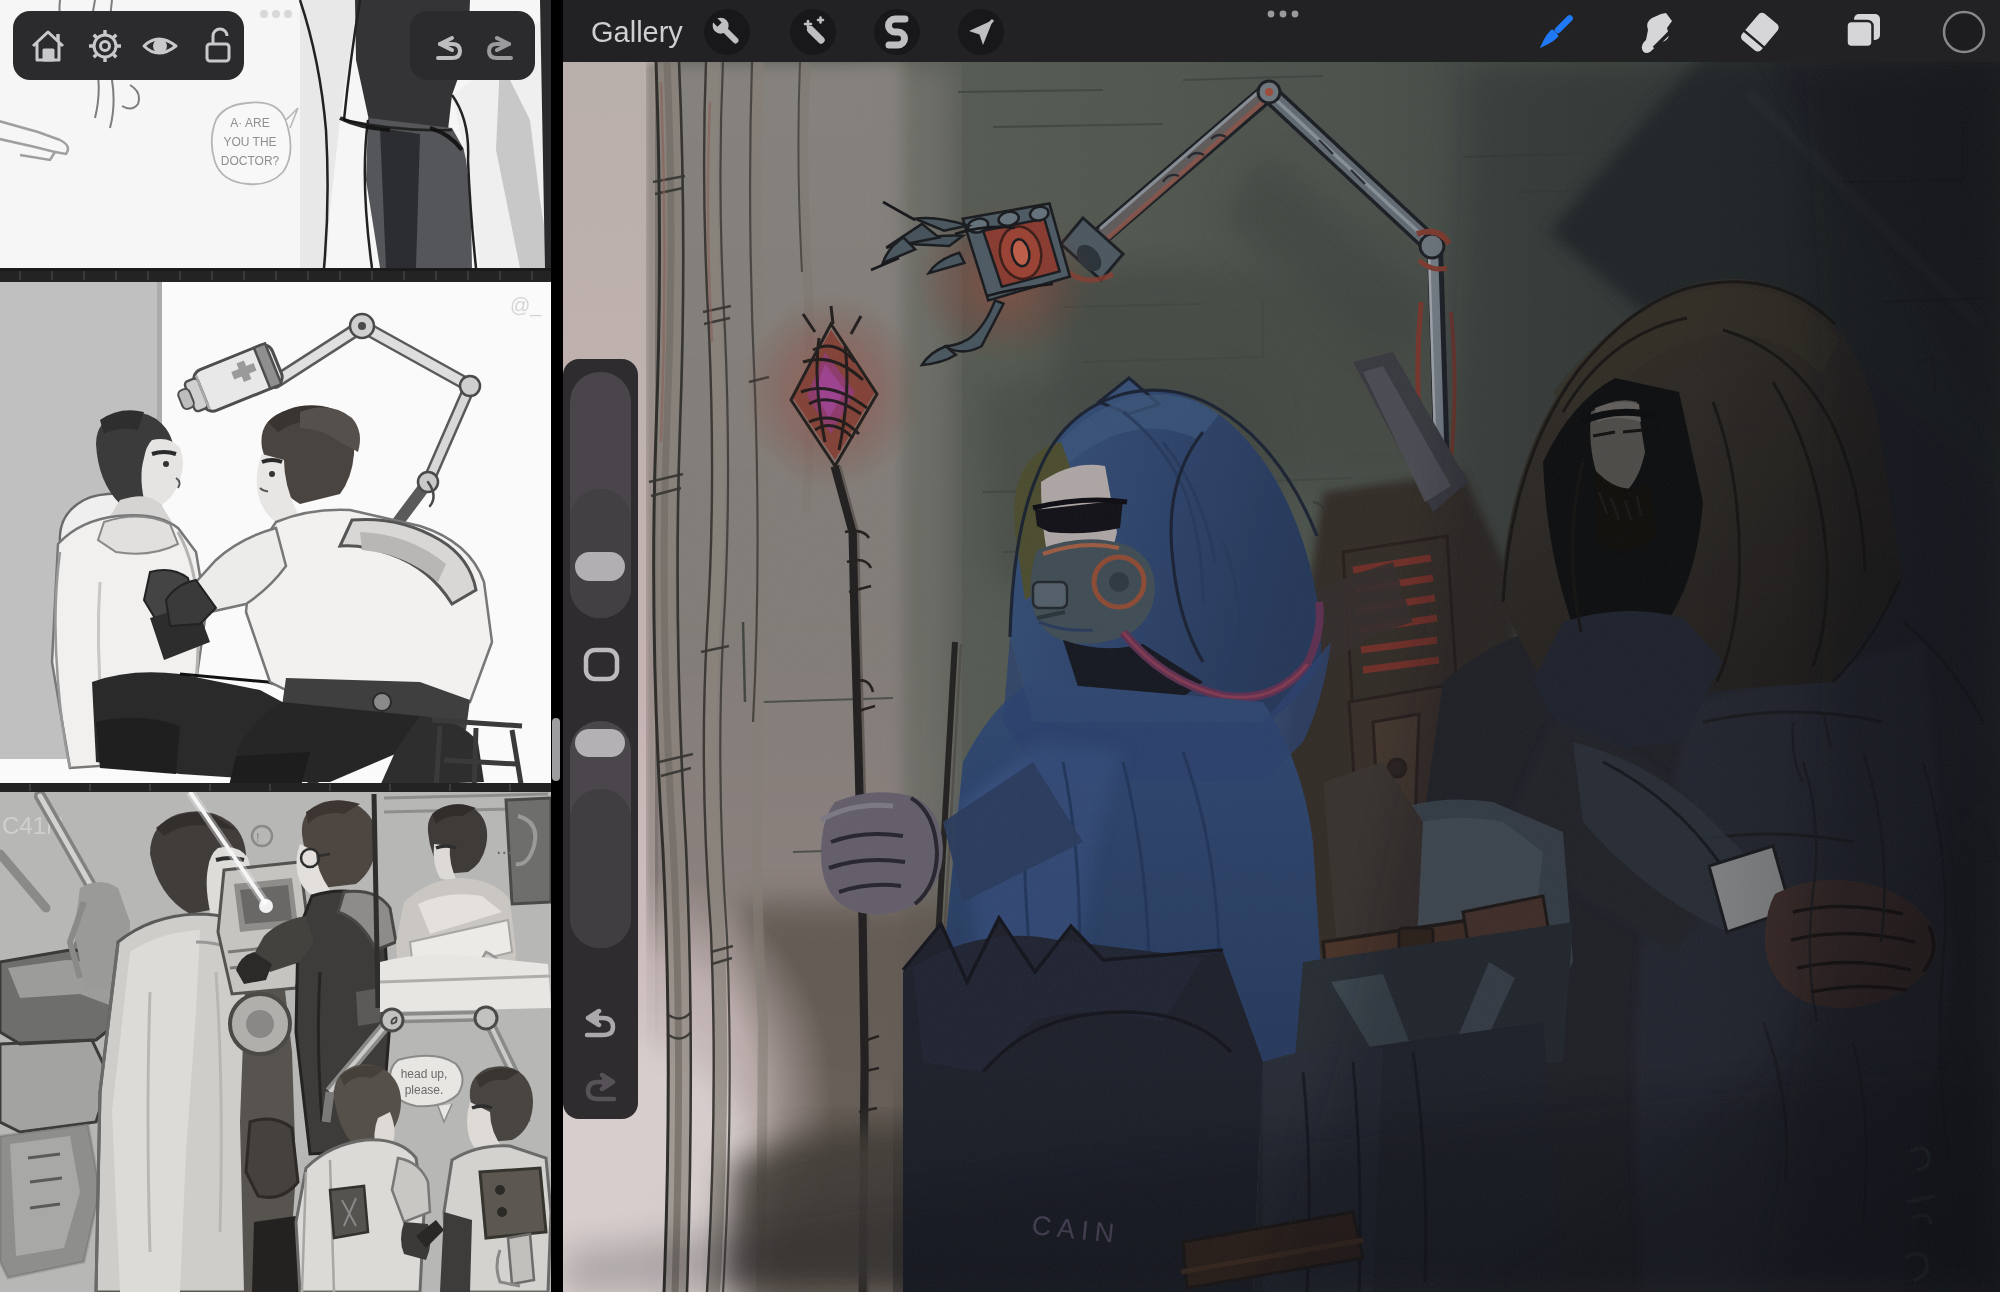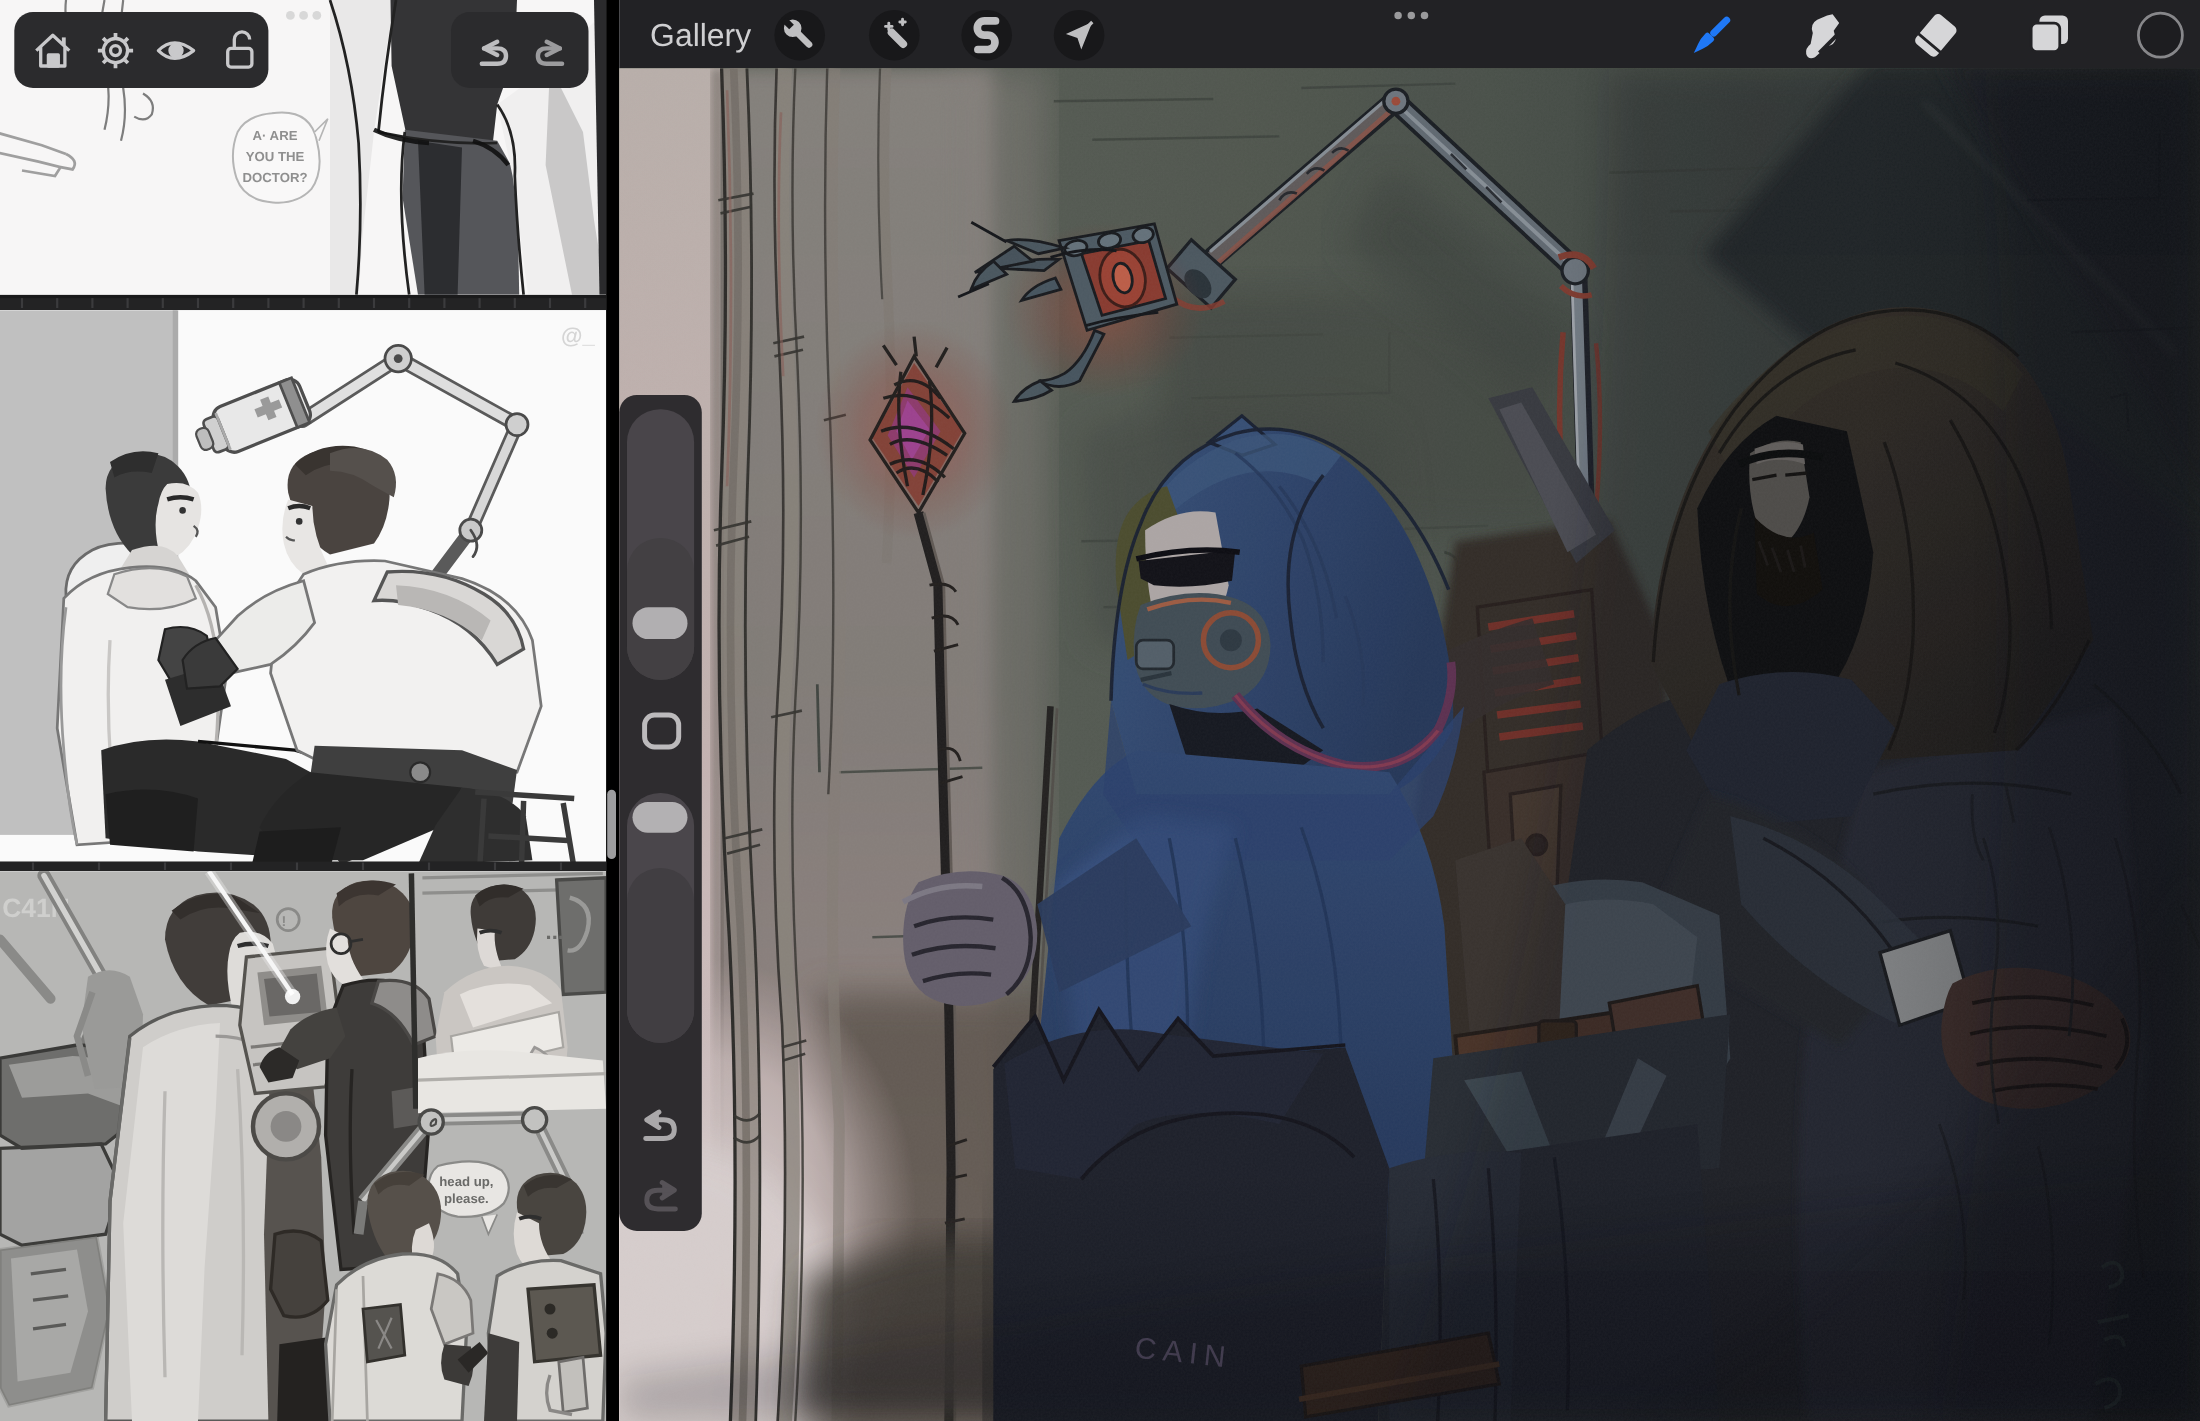--- a/index.html
+++ b/index.html
@@ -4,21 +4,21 @@
 <style>
   html,body{margin:0;padding:0;background:#000;}
   #stage{position:relative;width:2000px;height:1292px;overflow:hidden;background:#000;
          font-family:"Liberation Sans",sans-serif;}
   .abs{position:absolute;}
 </style>
 </head>
 <body>
 <div id="stage">
 
-  <div class="abs" id="leftcol" style="left:0;top:0;width:636px;height:1292px;background:#f2f2f2;font-weight:bold;">
+  <div class="abs" id="leftcol" style="left:0;top:0;width:551px;height:1292px;background:#f2f2f2;">
 
     <svg class="abs" style="left:0;top:0;" width="551" height="268" viewBox="0 0 551 268">
       <rect width="551" height="268" fill="#f7f6f6"></rect>
 
       <g stroke="#8a8a8a" stroke-width="2.5" fill="none" opacity="0.8">
         <path d="M -5 120 L 38 132 L 60 140"></path>
         <path d="M -5 138 L 35 147 L 55 152 L 50 160 L 20 155"></path>
         <path d="M 60 140 Q 72 146 66 154 L 55 152"></path>
       </g>
       <g stroke="#555" stroke-width="2" fill="none" opacity=".75">

